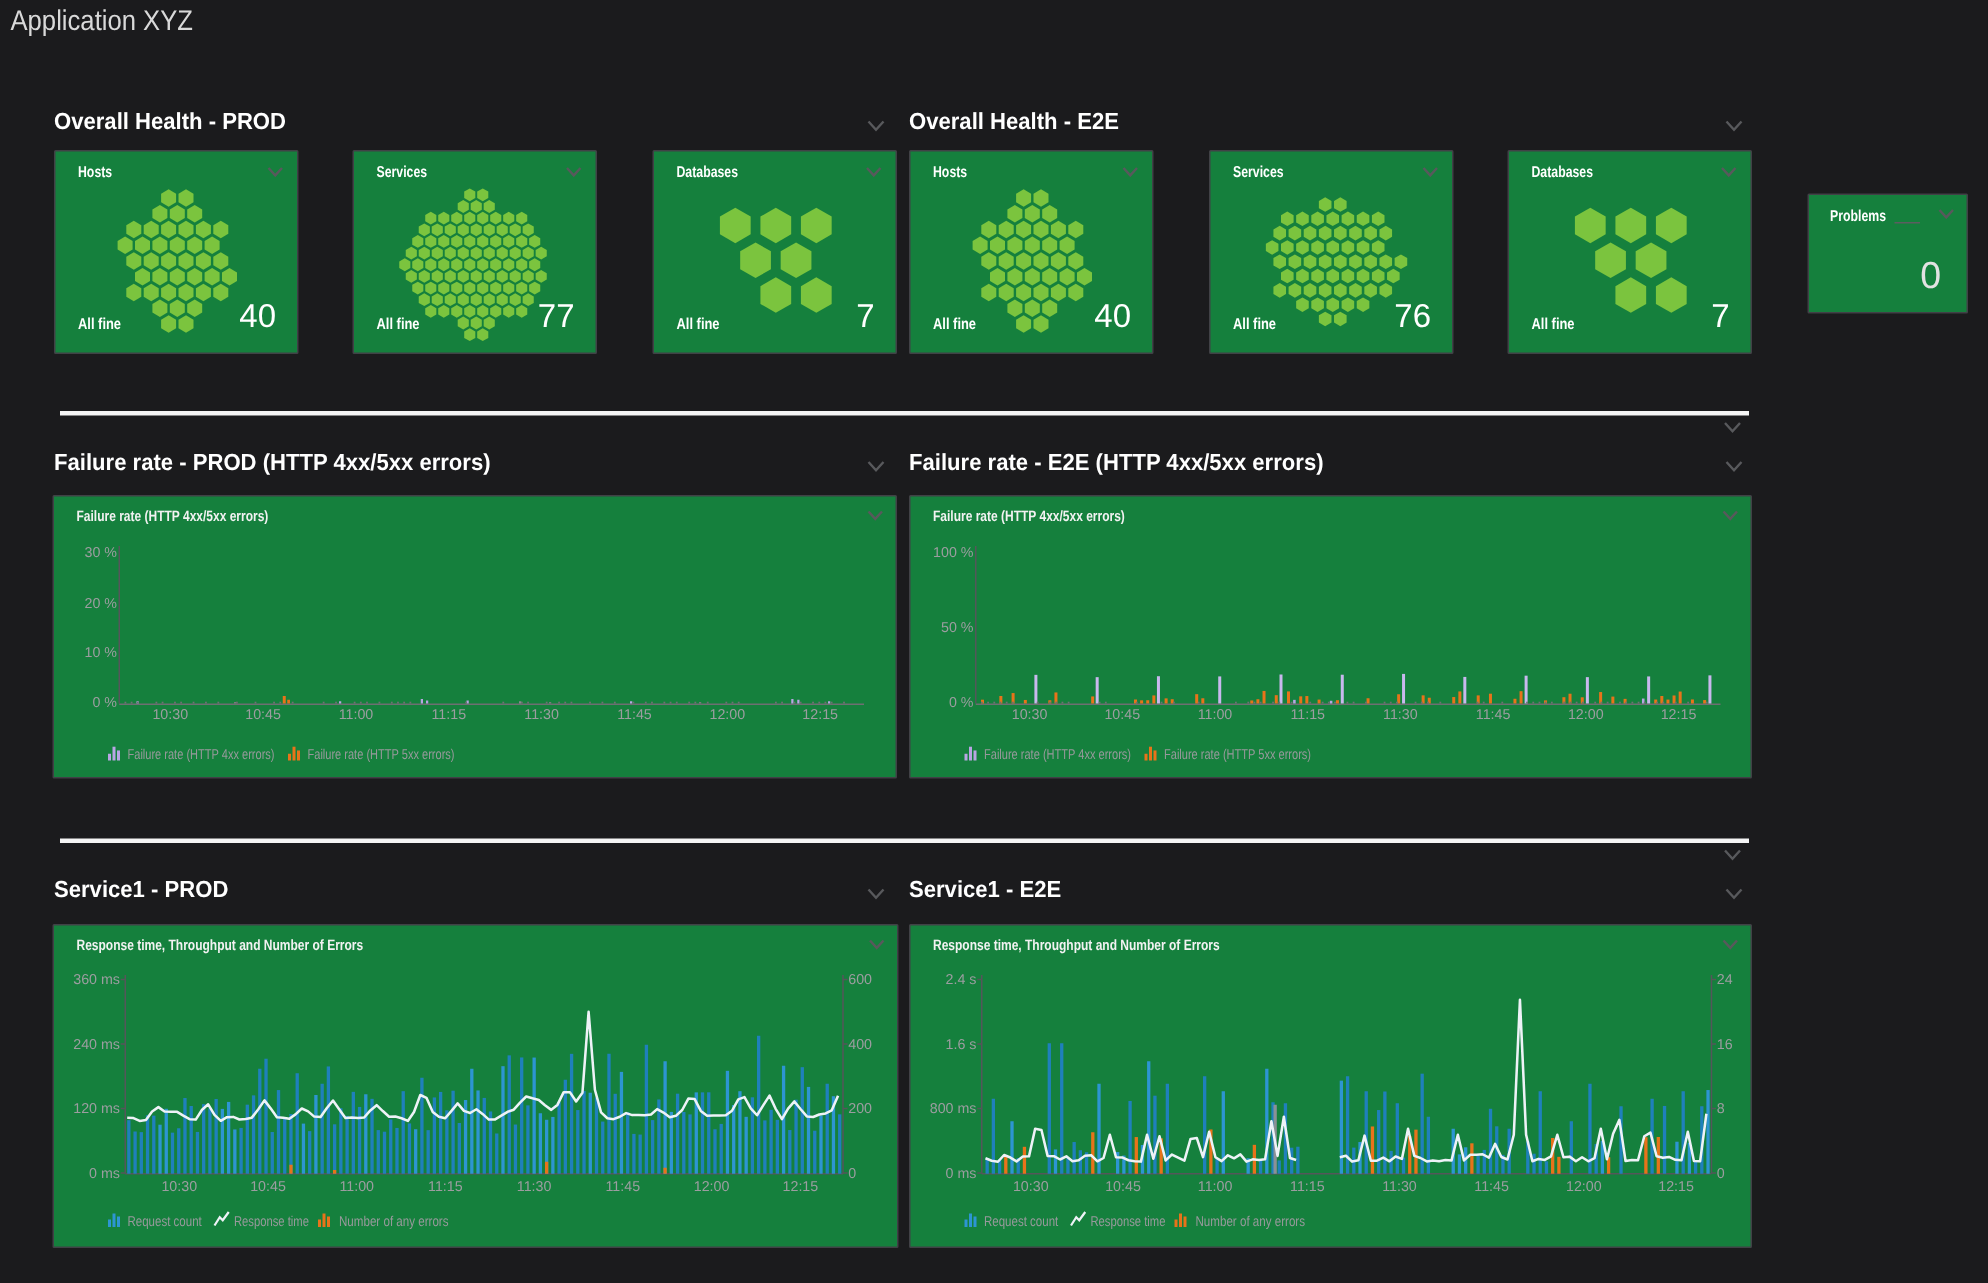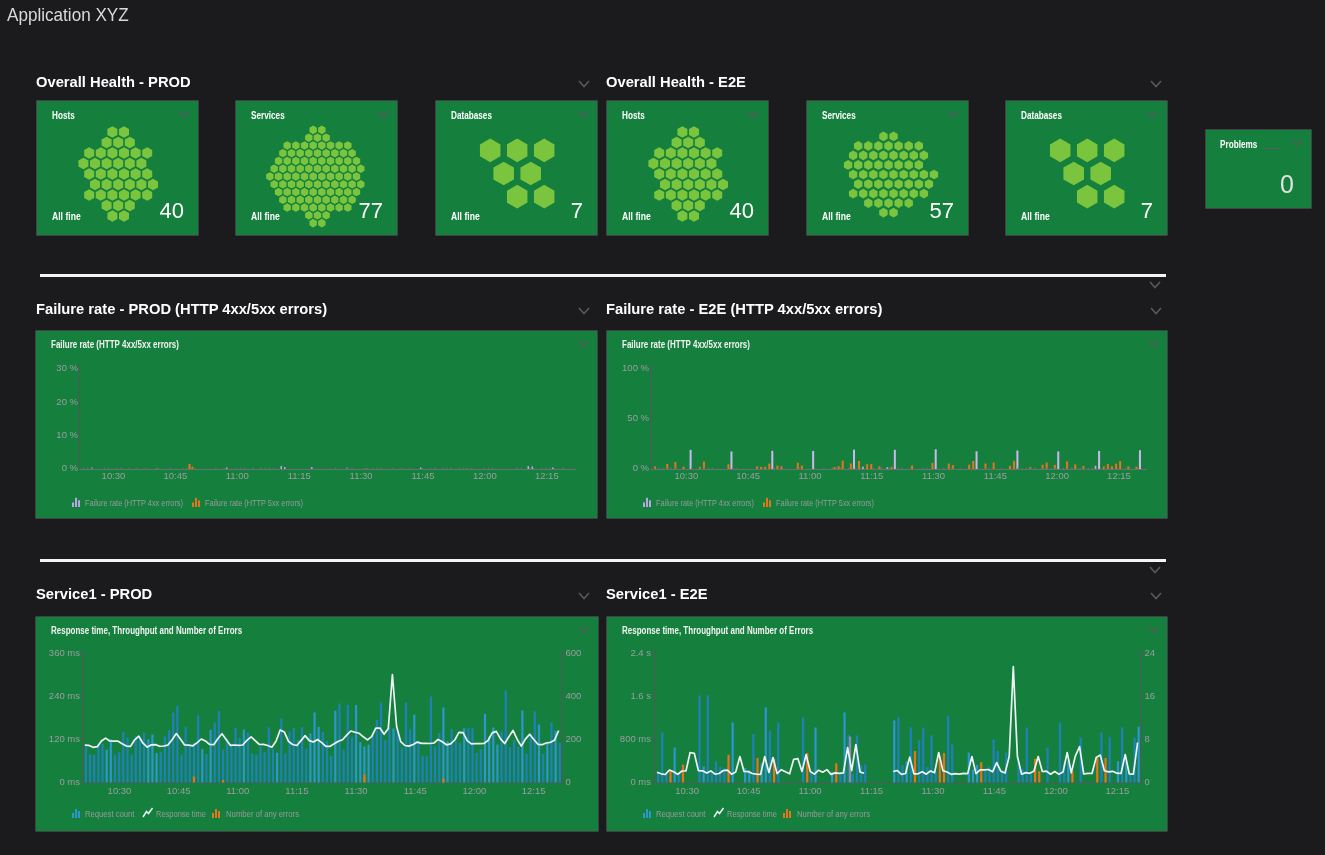--- a/index.html
+++ b/index.html
@@ -326,21 +326,21 @@
       <path d="M116.85,87.73 L121.05,90.16 L121.05,95.00 L116.85,97.43 L112.65,95.00 L112.65,90.16 Z" fill="#7bc43e"></path>
       <path d="M61.30,97.27 L65.50,99.70 L65.50,104.54 L61.30,106.97 L57.10,104.54 L57.10,99.70 Z" fill="#7bc43e"></path>
       <path d="M71.40,97.27 L75.60,99.70 L75.60,104.54 L71.40,106.97 L67.20,104.54 L67.20,99.70 Z" fill="#7bc43e"></path>
       <path d="M81.50,97.27 L85.70,99.70 L85.70,104.54 L81.50,106.97 L77.30,104.54 L77.30,99.70 Z" fill="#7bc43e"></path>
       <path d="M91.60,97.27 L95.80,99.70 L95.80,104.54 L91.60,106.97 L87.40,104.54 L87.40,99.70 Z" fill="#7bc43e"></path>
       <path d="M101.70,97.27 L105.90,99.70 L105.90,104.54 L101.70,106.97 L97.50,104.54 L97.50,99.70 Z" fill="#7bc43e"></path>
       <path d="M76.45,106.81 L80.65,109.24 L80.65,114.08 L76.45,116.51 L72.25,114.08 L72.25,109.24 Z" fill="#7bc43e"></path>
       <path d="M86.55,106.81 L90.75,109.24 L90.75,114.08 L86.55,116.51 L82.35,114.08 L82.35,109.24 Z" fill="#7bc43e"></path>
     </svg>
     <div class="allfine">All fine</div>
-    <div class="num">57</div>
+    <div class="num">76</div>
   </div>
 <div class="tile" style="left:1005px;top:100px;width:163px;height:136px">
     <div class="ttitle">Databases</div>
     <svg style="position:absolute;left:141px;top:10px" width="11" height="7.58">
       <path d="M1,1 L5.5,5.95 L10,1" fill="none" stroke="#58595c" stroke-width="1.6"></path>
     </svg>
     <svg width="163" height="136" style="position:absolute;left:0;top:0">
       <path d="M54.20,37.46 L64.45,43.38 L64.45,55.22 L54.20,61.14 L43.95,55.22 L43.95,43.38 Z" fill="#7bc43e"></path>
       <path d="M81.20,37.46 L91.45,43.38 L91.45,55.22 L81.20,61.14 L70.95,55.22 L70.95,43.38 Z" fill="#7bc43e"></path>
       <path d="M108.20,37.46 L118.45,43.38 L118.45,55.22 L108.20,61.14 L97.95,55.22 L97.95,43.38 Z" fill="#7bc43e"></path>

